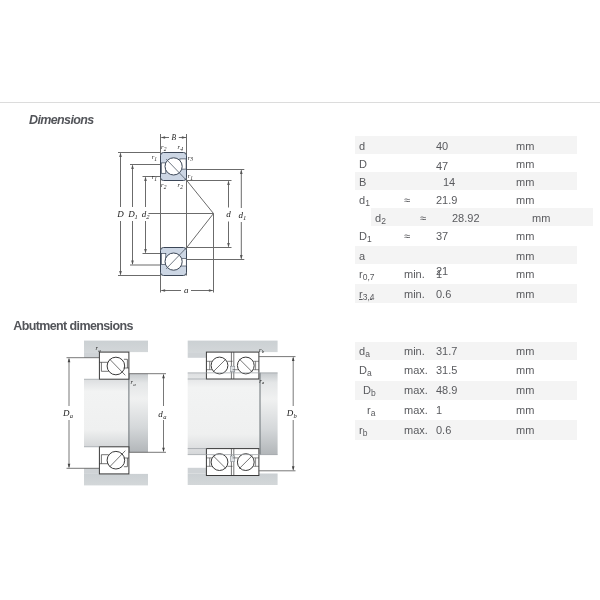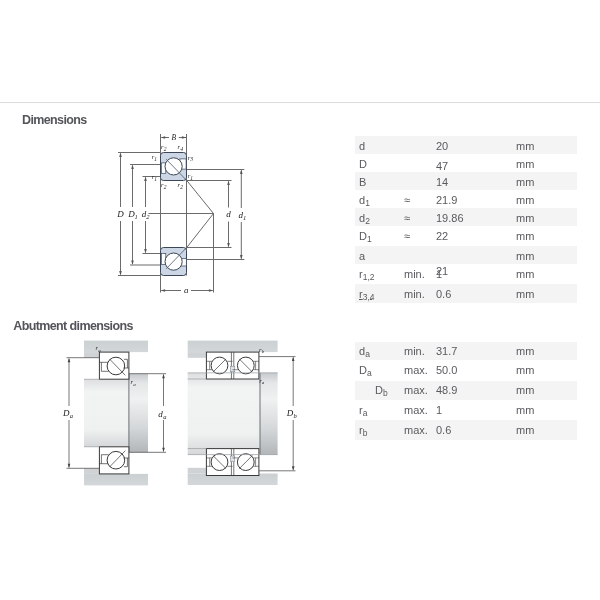--- a/index.html
+++ b/index.html
@@ -7,64 +7,64 @@
   .abs{position:absolute;}
   .hdr{font-size:12.5px;font-weight:bold;color:#53555a;letter-spacing:-0.62px;line-height:1;}
   .row{position:absolute;left:355px;width:222px;}
   .rg{background:#f4f4f4;}
   .cell{position:absolute;font-size:11px;color:#595a5e;white-space:nowrap;}
   sub{font-size:8.5px;vertical-align:-2px;}
 </style>
 </head>
 <body>
 <div class="abs" style="left:0;top:102px;width:600px;height:1px;background:#dcdcdc;"></div>
-<div class="abs hdr" style="left:22px;top:114px;">Dimensions</div>
+<div class="abs hdr" style="left:29px;top:114px;font-style:italic;">Dimensions</div>
 <div class="abs hdr" style="left:13.3px;top:320px;">Abutment dimensions</div>
 
 <div id="t1">
     <div class="row rg" style="top:136.2px;height:18.0px;">
       <span class="cell" style="left:4px;top:3.5px;">d</span>
-      <span class="cell" style="left:81px;top:3.5px;">20</span>
+      <span class="cell" style="left:81px;top:3.5px;">40</span>
       <span class="cell" style="left:161px;top:3.5px;">mm</span>
     </div>
     <div class="row" style="top:154.2px;height:17.9px;">
       <span class="cell" style="left:4px;top:3.5px;">D</span>
       <span class="cell" style="left:81px;top:6px;">47</span>
       <span class="cell" style="left:161px;top:3.5px;">mm</span>
     </div>
     <div class="row rg" style="top:172.1px;height:18.0px;">
       <span class="cell" style="left:4px;top:3.5px;">B</span>
-      <span class="cell" style="left:81px;top:3.5px;">14</span>
+      <span class="cell" style="left:88px;top:3.5px;">14</span>
       <span class="cell" style="left:161px;top:3.5px;">mm</span>
     </div>
     <div class="row" style="top:190.1px;height:17.9px;">
       <span class="cell" style="left:4px;top:3.5px;">d<sub>1</sub></span>
       <span class="cell" style="left:49px;top:3.5px;">≈</span>
       <span class="cell" style="left:81px;top:3.5px;">21.9</span>
       <span class="cell" style="left:161px;top:3.5px;">mm</span>
     </div>
-    <div class="row rg" style="top:208px;height:18.0px;">
+    <div class="row rg" style="top:208px;height:18.0px;margin-left:16px;">
       <span class="cell" style="left:4px;top:3.5px;">d<sub>2</sub></span>
       <span class="cell" style="left:49px;top:3.5px;">≈</span>
-      <span class="cell" style="left:81px;top:3.5px;">19.86</span>
+      <span class="cell" style="left:81px;top:3.5px;">28.92</span>
       <span class="cell" style="left:161px;top:3.5px;">mm</span>
     </div>
     <div class="row" style="top:226px;height:20.4px;">
       <span class="cell" style="left:4px;top:3.5px;">D<sub>1</sub></span>
       <span class="cell" style="left:49px;top:3.5px;">≈</span>
-      <span class="cell" style="left:81px;top:3.5px;">22</span>
+      <span class="cell" style="left:81px;top:3.5px;">37</span>
       <span class="cell" style="left:161px;top:3.5px;">mm</span>
     </div>
     <div class="row rg" style="top:246.4px;height:18.1px;">
       <span class="cell" style="left:4px;top:3.5px;">a</span>
       <span class="cell" style="left:81px;top:19px;">21</span>
       <span class="cell" style="left:161px;top:3.5px;">mm</span>
     </div>
     <div class="row" style="top:264.5px;height:19.7px;">
-      <span class="cell" style="left:4px;top:3.5px;">r<sub>1,2</sub></span>
+      <span class="cell" style="left:4px;top:3.5px;">r<sub>0,7</sub></span>
       <span class="cell" style="left:49px;top:3.5px;">min.</span>
       <span class="cell" style="left:81px;top:3.5px;">1</span>
       <span class="cell" style="left:161px;top:3.5px;">mm</span>
     </div>
     <div class="row rg" style="top:284.2px;height:19.3px;">
       <span class="cell" style="left:4px;top:3.5px;text-decoration:underline;">r<sub>3,4</sub></span>
       <span class="cell" style="left:49px;top:3.5px;">min.</span>
       <span class="cell" style="left:81px;top:3.5px;">0.6</span>
       <span class="cell" style="left:161px;top:3.5px;">mm</span>
     </div>
@@ -73,31 +73,31 @@
 <div id="t2">
     <div class="row rg" style="top:341.8px;height:18.6px;">
       <span class="cell" style="left:4px;top:3.5px;">d<sub>a</sub></span>
       <span class="cell" style="left:49px;top:3.5px;">min.</span>
       <span class="cell" style="left:81px;top:3.5px;">31.7</span>
       <span class="cell" style="left:161px;top:3.5px;">mm</span>
     </div>
     <div class="row" style="top:360.4px;height:20.2px;">
       <span class="cell" style="left:4px;top:3.5px;">D<sub>a</sub></span>
       <span class="cell" style="left:49px;top:3.5px;">max.</span>
-      <span class="cell" style="left:81px;top:3.5px;">50.0</span>
+      <span class="cell" style="left:81px;top:3.5px;">31.5</span>
       <span class="cell" style="left:161px;top:3.5px;">mm</span>
     </div>
     <div class="row rg" style="top:380.6px;height:19.6px;">
-      <span class="cell" style="left:20px;top:3.5px;">D<sub>b</sub></span>
+      <span class="cell" style="left:8px;top:3.5px;">D<sub>b</sub></span>
       <span class="cell" style="left:49px;top:3.5px;">max.</span>
       <span class="cell" style="left:81px;top:3.5px;">48.9</span>
       <span class="cell" style="left:161px;top:3.5px;">mm</span>
     </div>
     <div class="row" style="top:400.2px;height:19.8px;">
-      <span class="cell" style="left:4px;top:3.5px;">r<sub>a</sub></span>
+      <span class="cell" style="left:12px;top:3.5px;">r<sub>a</sub></span>
       <span class="cell" style="left:49px;top:3.5px;">max.</span>
       <span class="cell" style="left:81px;top:3.5px;">1</span>
       <span class="cell" style="left:161px;top:3.5px;">mm</span>
     </div>
     <div class="row rg" style="top:420px;height:19.8px;">
       <span class="cell" style="left:4px;top:3.5px;">r<sub>b</sub></span>
       <span class="cell" style="left:49px;top:3.5px;">max.</span>
       <span class="cell" style="left:81px;top:3.5px;">0.6</span>
       <span class="cell" style="left:161px;top:3.5px;">mm</span>
     </div>

